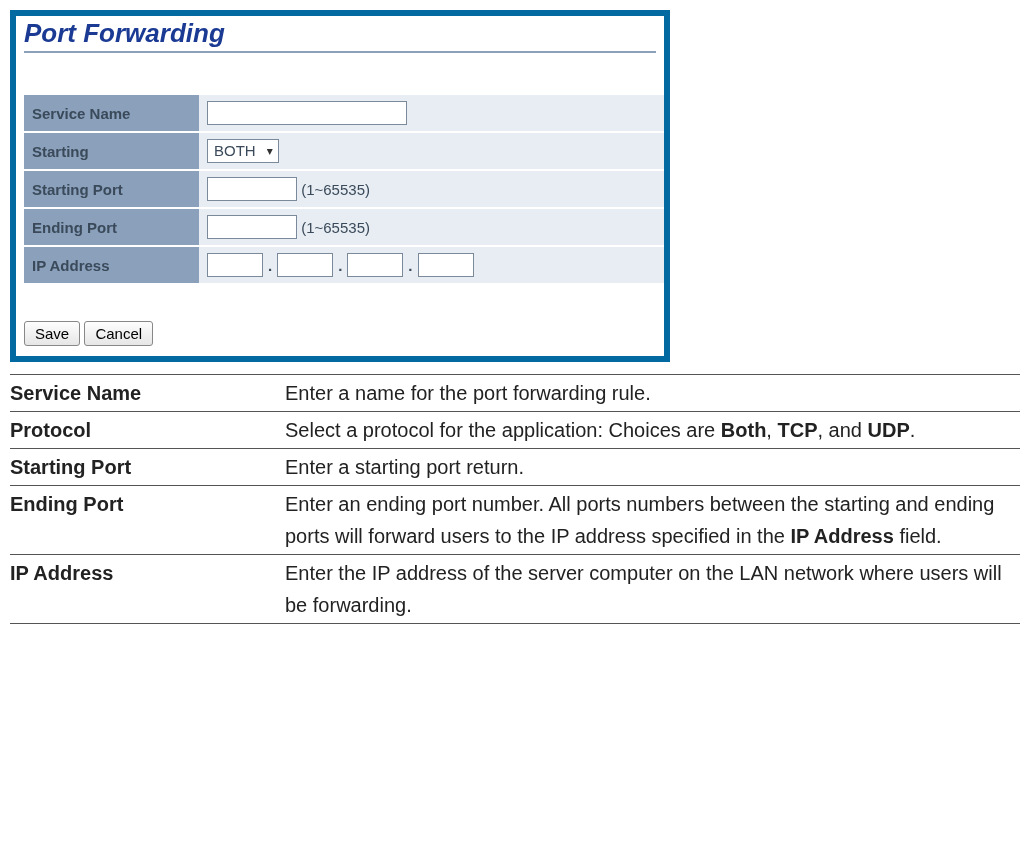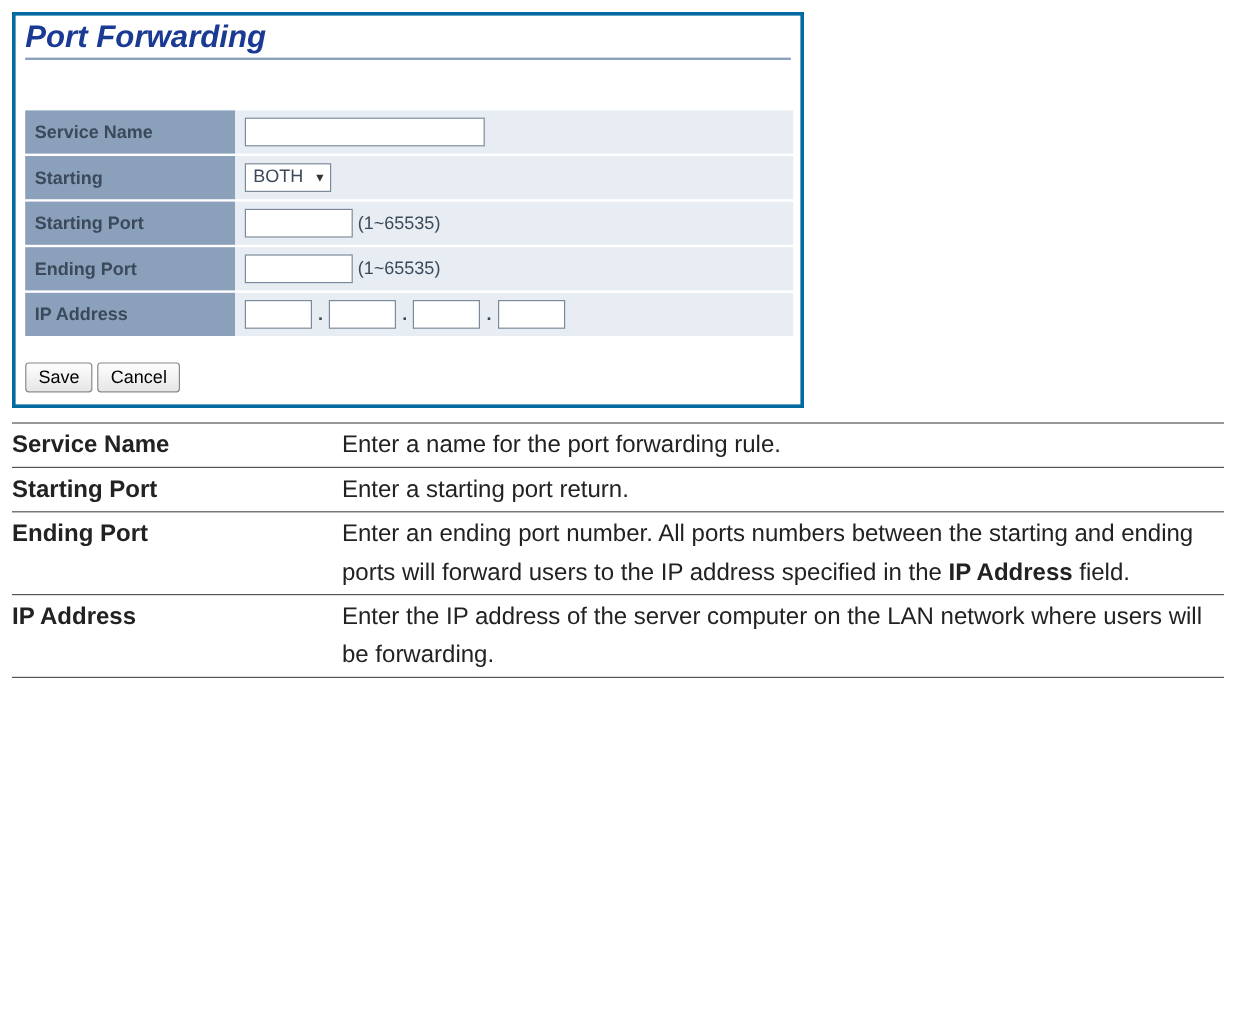--- a/index.html
+++ b/index.html
@@ -4,21 +4,21 @@
   <style>
     * { box-sizing: border-box; margin: 0; padding: 0; }
     body {
       font-family: Arial, Helvetica, sans-serif;
       font-size: 15px;
       color: #333;
       padding: 10px;
       width: 1035px;
     }
     .screenshot-box {
-      border: 3px solid #0369a1;
+      border: 6px solid #0369a1;
       width: 660px;
       padding: 2px 8px 10px 8px;
       margin-bottom: 12px;
     }
     .pf-title {
       font-family: Arial, sans-serif;
       font-size: 26px;
       font-weight: bold;
       font-style: italic;
       color: #1a3a93;
@@ -72,21 +72,21 @@
       content: "▾";
       position: absolute;
       right: 5px;
       top: 2px;
       font-size: 12px;
       color: #333;
     }
     .hint { color: #3a4a5a; }
     .dot { padding: 0 5px; color: #3a4a5a; font-weight: bold; }
     .button-row {
-      margin-top: 20px;
+      margin-top: 36px;
     }
     .btn {
       font-family: Arial, sans-serif;
       font-size: 15px;
       padding: 3px 10px;
       border: 1px solid #888;
       border-radius: 3px;
       background: linear-gradient(#fefefe, #e6e6e6);
       cursor: pointer;
       margin-right: 0px;
@@ -164,20 +164,24 @@
   </div>
 </div>
 
 <table class="desc-table">
   <tbody id="desc-body">
       <tr>
         <td class="term">Service Name</td>
         <td class="desc">Enter a name for the port forwarding rule.</td>
       </tr>
       <tr>
+        <td class="term">Protocol</td>
+        <td class="desc">Select a protocol for the application: Choices are <b>Both</b>, <b>TCP</b>, and <b>UDP</b>.</td>
+      </tr>
+      <tr>
         <td class="term">Starting Port</td>
         <td class="desc">Enter a starting port return.</td>
       </tr>
       <tr>
         <td class="term">Ending Port</td>
         <td class="desc">Enter an ending port number. All ports numbers between the starting and ending ports will forward users to the IP address specified in the <b>IP Address</b> field.</td>
       </tr>
       <tr>
         <td class="term">IP Address</td>
         <td class="desc">Enter the IP address of the server computer on the LAN network where users will be forwarding.</td>

